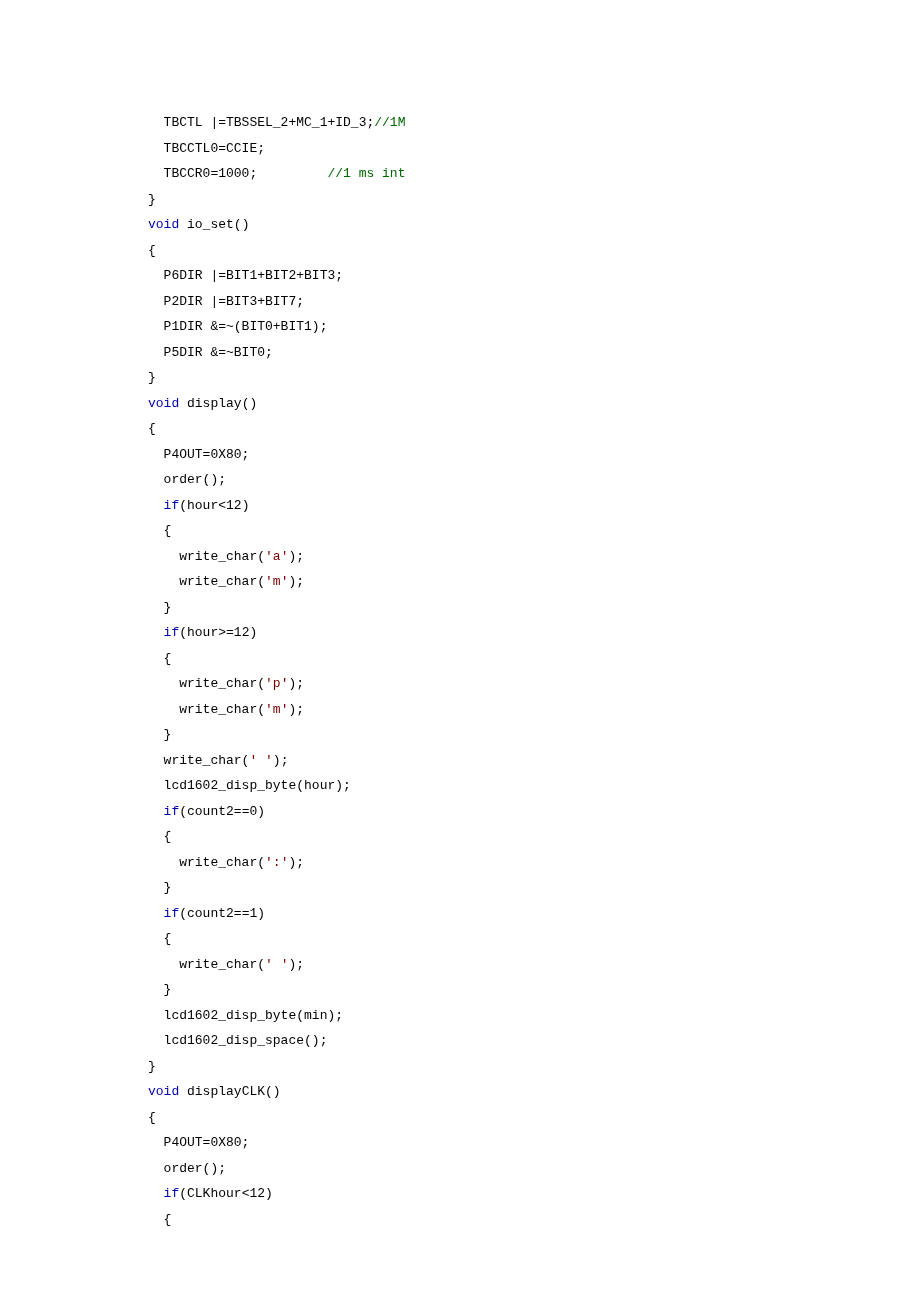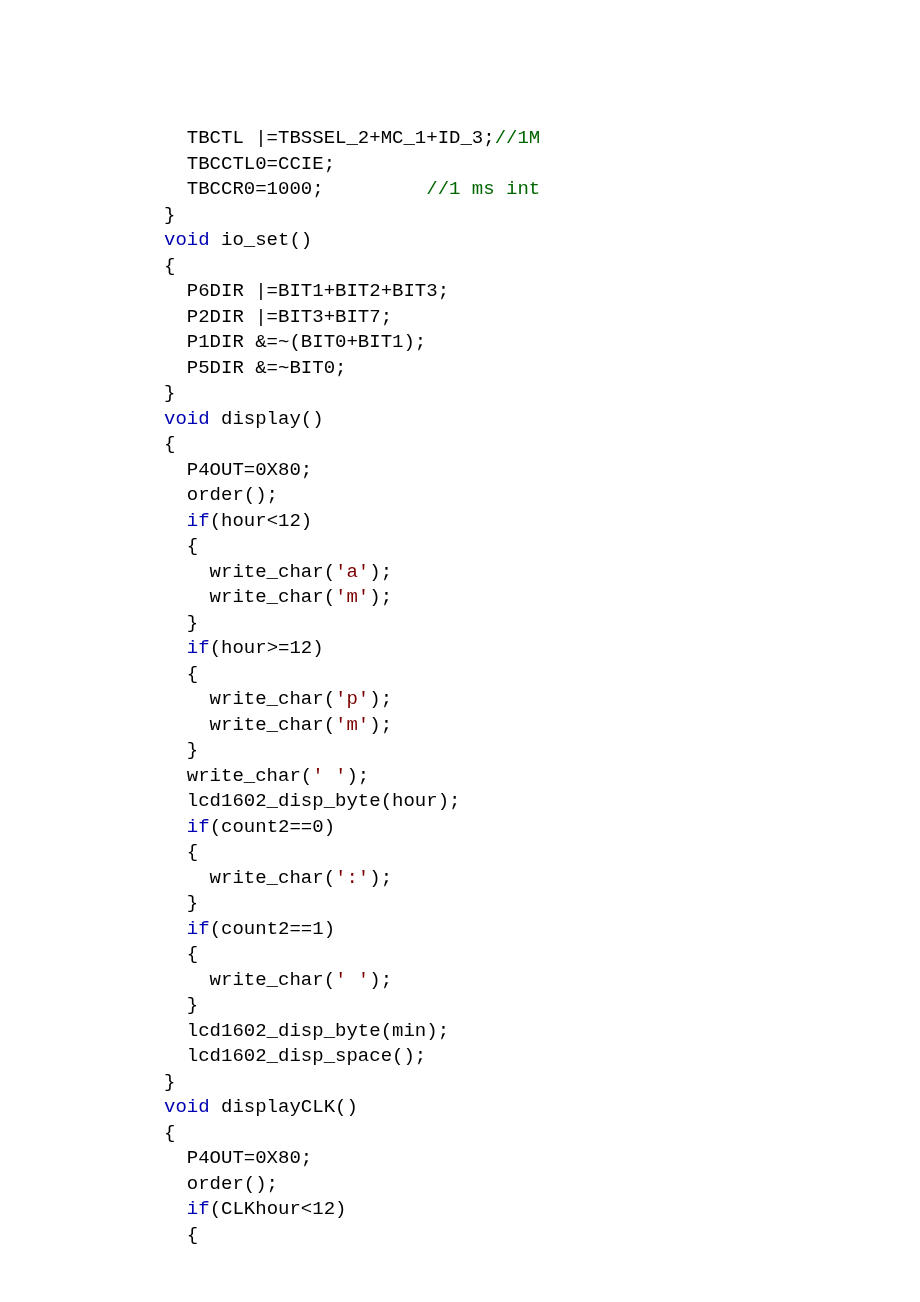--- a/index.html
+++ b/index.html
@@ -8,23 +8,23 @@
   background: #ffffff;
   font-family: "SimSun", "Courier New", monospace;
 }
 .page {
   width: 920px;
   min-height: 1302px;
   padding: 110px 0 0 148px;
   box-sizing: border-box;
 }
 pre {
-  margin: 16px;
+  margin: 0;
   font-family: "SimSun", "Courier New", monospace;
-  font-size: 19px;
+  font-size: 13px;
   line-height: 25.5px;
   color: #000;
   white-space: pre;
 }
 .kw { color: #0000b3; }
 .cm { color: #006600; }
 .s  { color: #7a0000; }
 </style>
 </head>
 <body>

